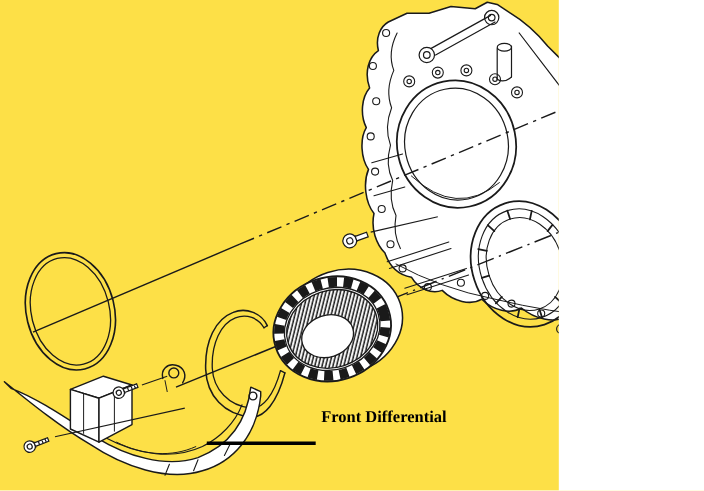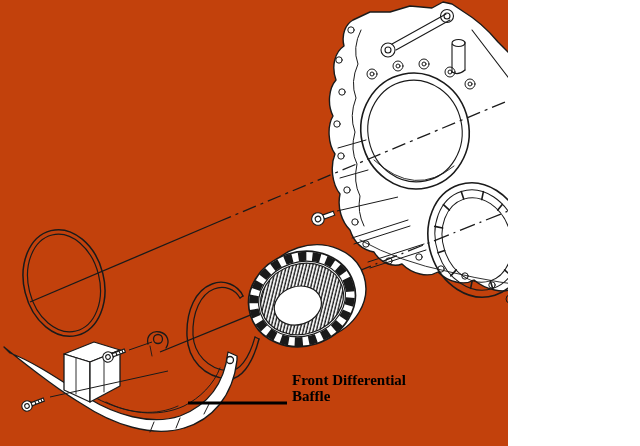--- a/index.html
+++ b/index.html
@@ -1,16 +1,16 @@
 <!DOCTYPE html>
 <html><head>
 <meta charset="utf-8">
 <style>
   html,body{margin:0;padding:0;background:#ffffff;}
-  .stage{position:relative;width:508px;height:446px;background:#c2410c;overflow:hidden;
+  .stage{position:relative;width:508px;height:446px;background:#fde047;overflow:hidden;
          font-family:"Liberation Serif", serif;}
   .stage svg{position:absolute;left:0;top:0;}
   .part-label{position:absolute;left:292px;top:372px;width:150px;
               font-family:"Liberation Serif", serif;font-weight:bold;
               font-size:15px;line-height:16px;color:#000;}
   .part-label span{display:block;}
 </style>
 </head>
 <body>
 
@@ -216,15 +216,14 @@
     <ellipse cx="616" cy="172" rx="16.5" ry="23" fill="none" stroke="#ffffff" stroke-width="1.6"></ellipse>
     <ellipse cx="616" cy="172" rx="11.5" ry="17.5" fill="#ffffff" stroke="#1a1a1a" stroke-width="1.3"></ellipse>
     <ellipse cx="616" cy="172" rx="6.5" ry="11" fill="none" stroke="#1a1a1a" stroke-width="1.1"></ellipse>
   </g>
 
   <line x1="188" y1="403" x2="287" y2="403" stroke="#000000" stroke-width="3.2"></line>
 </svg>
 
 <div class="part-label">
   <span>Front Differential</span>
-  <span>Baffle</span>
 </div>
 </div>
 
 </body></html>

